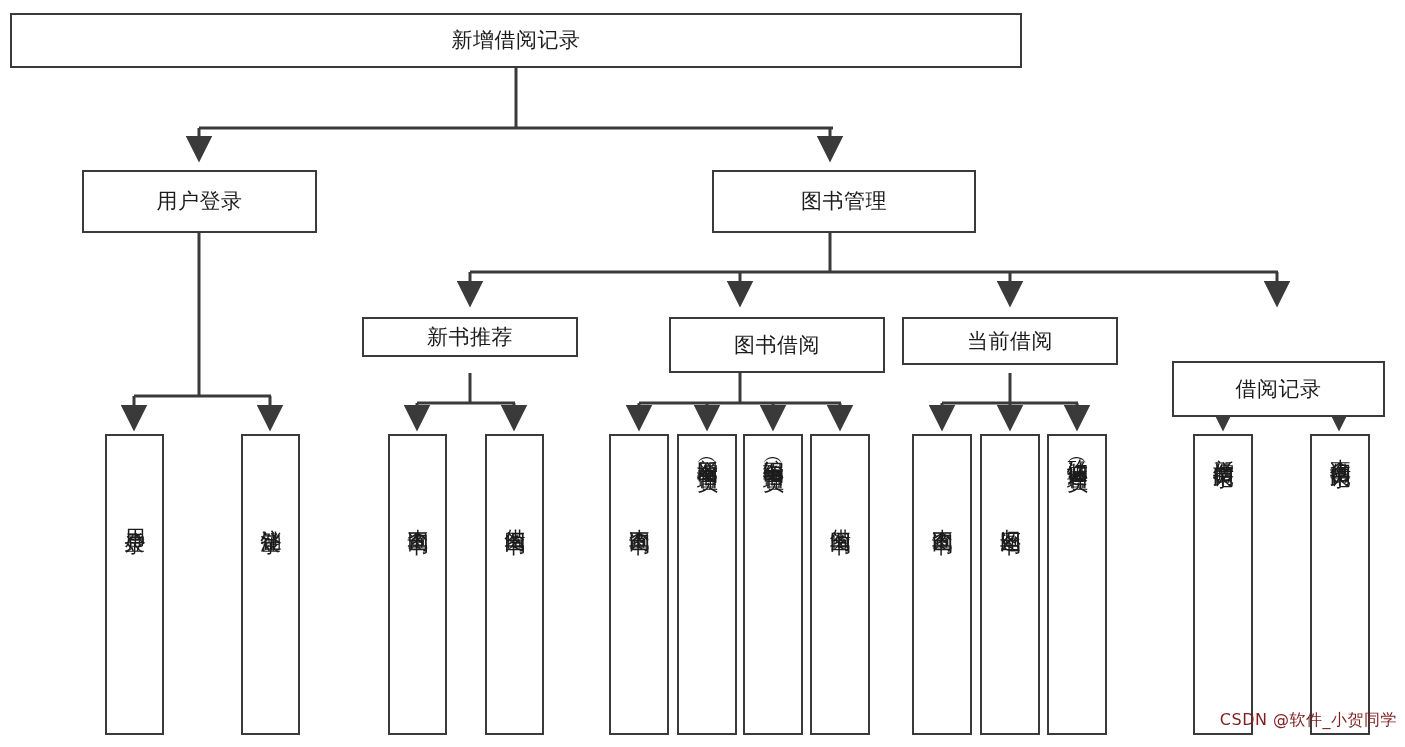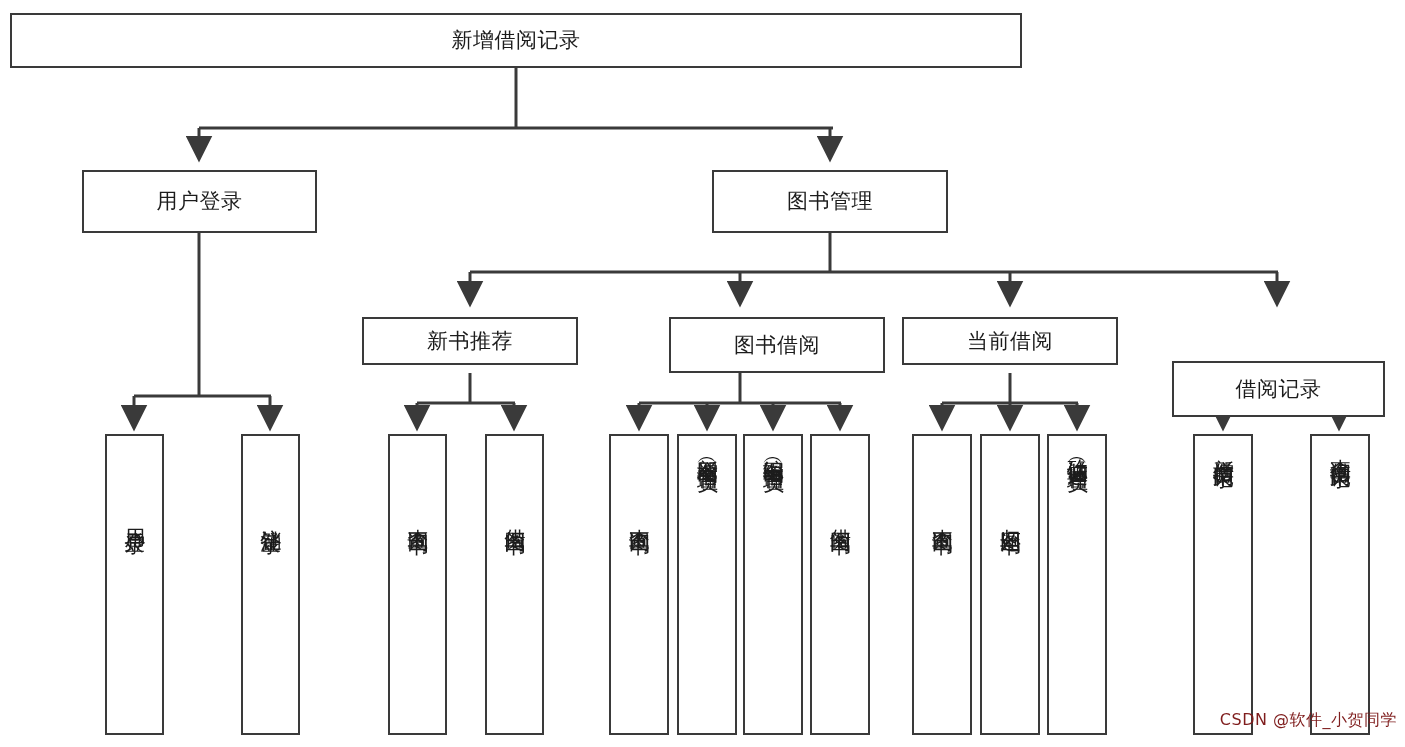--- a/index.html
+++ b/index.html
@@ -132,25 +132,25 @@
     </g>
   </svg>
 
   <div class="node h root" style="left:10px; top:13px; width:1012px; height:55px;">
     <span class="label">新增借阅记录</span>
   </div>
 
   <div class="node h" style="left:82px; top:170px; width:235px; height:63px;">
     <span class="label">用户登录</span>
   </div>
-  <div class="node h" style="left:712px; top:170px; width:236px; height:63px;">
+  <div class="node h" style="left:712px; top:170px; width:264px; height:63px;">
     <span class="label">图书管理</span>
   </div>
 
-  <div class="node h" style="left:362px; top:317px; width:216px; height:48px;">
+  <div class="node h" style="left:362px; top:317px; width:216px; height:40px;">
     <span class="label">新书推荐</span>
   </div>
   <div class="node h" style="left:633px; top:317px; width:216px; height:56px;margin-left:36px;">
     <span class="label">图书借阅</span>
   </div>
   <div class="node h" style="left:902px; top:317px; width:216px; height:48px;">
     <span class="label">当前借阅</span>
   </div>
   <div class="node h" style="left:1172px; top:317px; width:213px; height:56px;margin-top:44px;">
     <span class="label">借阅记录</span>

